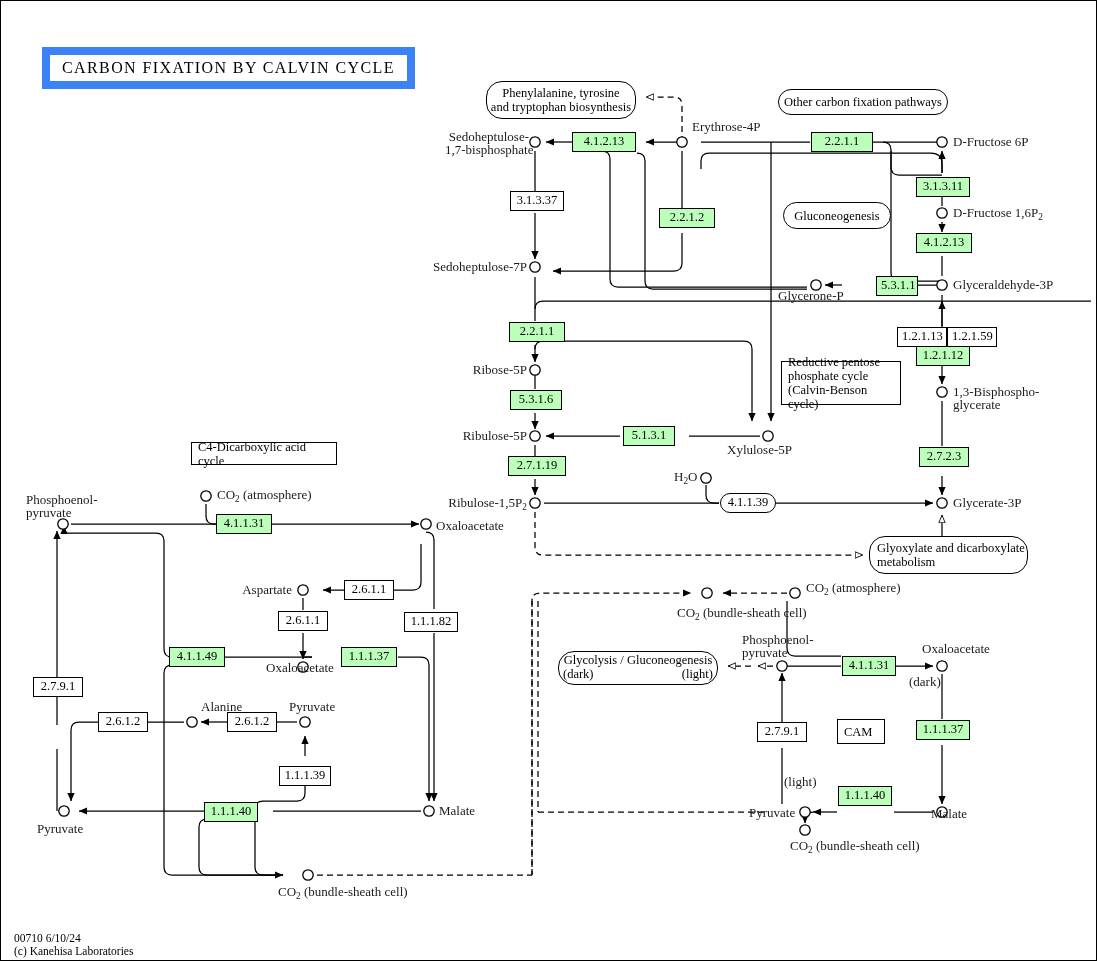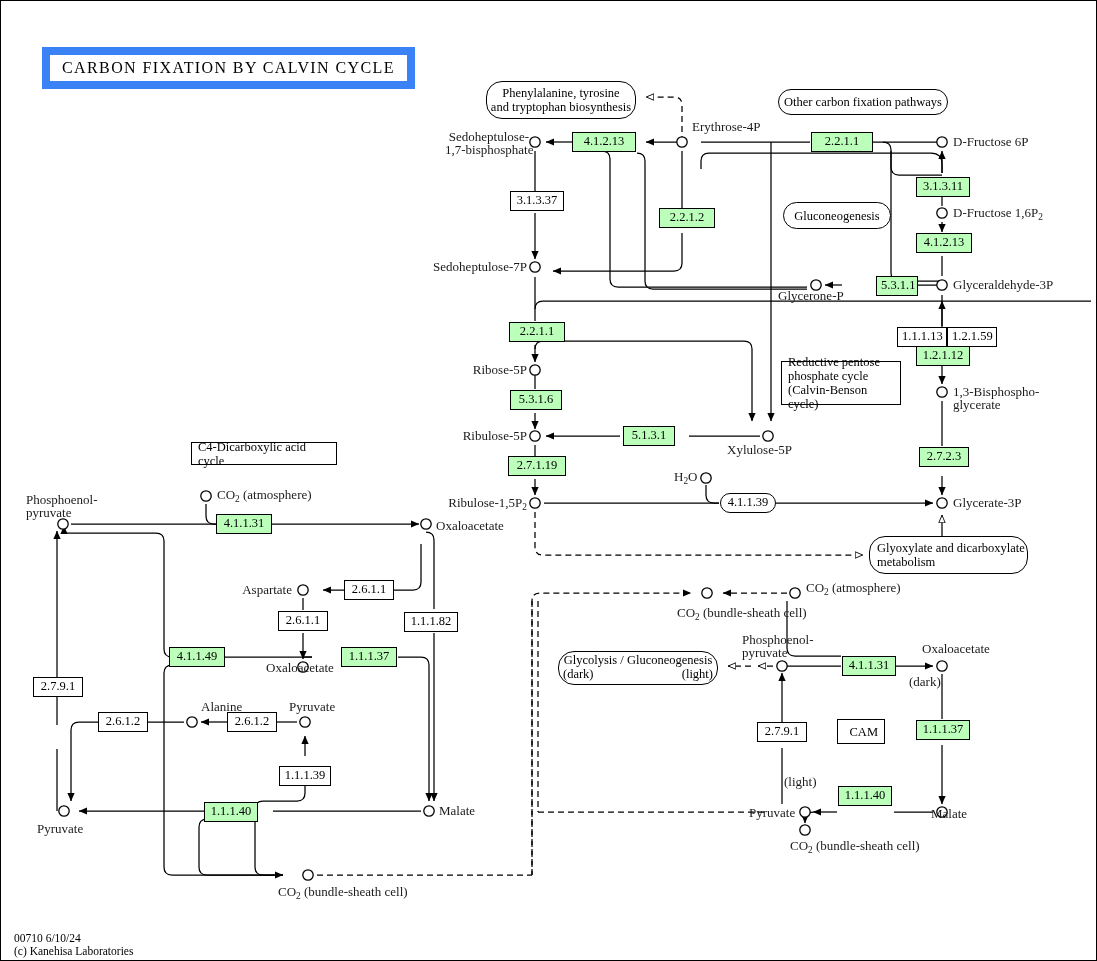--- a/index.html
+++ b/index.html
@@ -238,21 +238,21 @@
   </div>
 
   <div class="mapbox sq" style="left:190px;top:441px;width:146px;height:23px;justify-content:center;">
     <span>C4-Dicarboxylic acid cycle</span>
   </div>
 
   <div class="mapbox" style="left:557px;top:650px;width:160px;height:34px;">
     <span>Glycolysis / Gluconeogenesis<br><span style="display:inline-block;width:150px;"><span style="float:left;">(dark)</span><span style="float:right;">(light)</span></span></span>
   </div>
 
-  <div class="mapbox sq" style="left:836px;top:718px;width:48px;height:25px;justify-content:flex-end;">
+  <div class="mapbox sq" style="left:836px;top:718px;width:48px;height:25px;justify-content:flex-start;">
     <span>CAM</span>
   </div>
 
   <div class="lbl r" style="left:444px;top:129px;width:84px;">Sedoheptulose-<br>1,7-bisphosphate</div>
   <div class="lbl" style="left:691px;top:119px;">Erythrose-4P</div>
   <div class="lbl" style="left:952px;top:134px;">D-Fructose 6P</div>
   <div class="lbl" style="left:952px;top:205px;">D-Fructose 1,6P<sub>2</sub></div>
   <div class="lbl r" style="left:420px;top:259px;width:106px;">Sedoheptulose-7P</div>
   <div class="lbl" style="left:777px;top:288px;">Glycerone-P</div>
   <div class="lbl" style="left:952px;top:277px;">Glyceraldehyde-3P</div>
@@ -286,21 +286,21 @@
   <div class="lbl" style="left:789px;top:838px;">CO<sub>2</sub> (bundle-sheath cell)</div>
 
   <div class="ec g" style="left:571px;top:131px;width:64px;">4.1.2.13</div>
   <div class="ec g" style="left:810px;top:131px;width:62px;">2.2.1.1</div>
   <div class="ec" style="left:509px;top:190px;width:54px;">3.1.3.37</div>
   <div class="ec g" style="left:915px;top:176px;width:54px;">3.1.3.11</div>
   <div class="ec g" style="left:658px;top:207px;width:56px;">2.2.1.2</div>
   <div class="ec g" style="left:915px;top:232px;width:56px;">4.1.2.13</div>
   <div class="ec g" style="left:875px;top:275px;width:42px;">5.3.1.1</div>
   <div class="ec g" style="left:508px;top:321px;width:56px;">2.2.1.1</div>
-  <div class="ec" style="left:896px;top:326px;width:50px;">1.1.1.13</div>
+  <div class="ec" style="left:896px;top:326px;width:50px;">1.2.1.13</div>
   <div class="ec" style="left:946px;top:326px;width:50px;">1.2.1.59</div>
   <div class="ec g" style="left:915px;top:345px;width:54px;">1.2.1.12</div>
   <div class="ec g" style="left:509px;top:389px;width:52px;">5.3.1.6</div>
   <div class="ec g" style="left:622px;top:425px;width:52px;">5.1.3.1</div>
   <div class="ec g" style="left:918px;top:446px;width:50px;">2.7.2.3</div>
   <div class="ec g" style="left:507px;top:455px;width:58px;">2.7.1.19</div>
   <div class="ec" style="left:719px;top:492px;width:56px;border-radius:10px;">4.1.1.39</div>
 
   <div class="ec g" style="left:215px;top:513px;width:56px;">4.1.1.31</div>
   <div class="ec" style="left:343px;top:579px;width:50px;">2.6.1.1</div>

